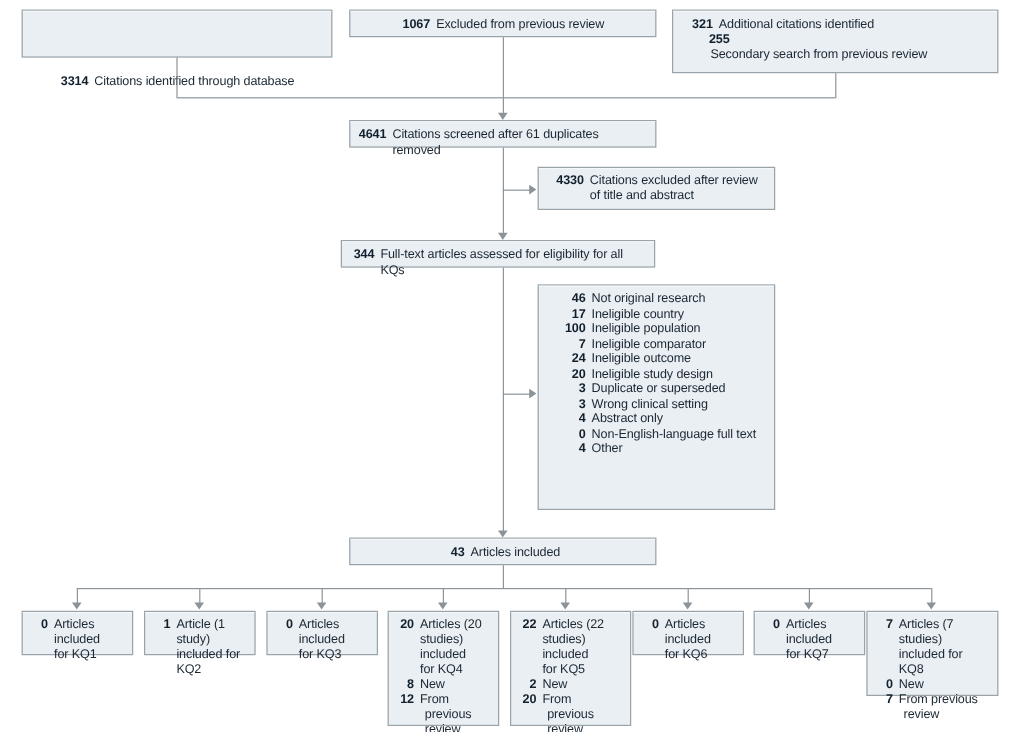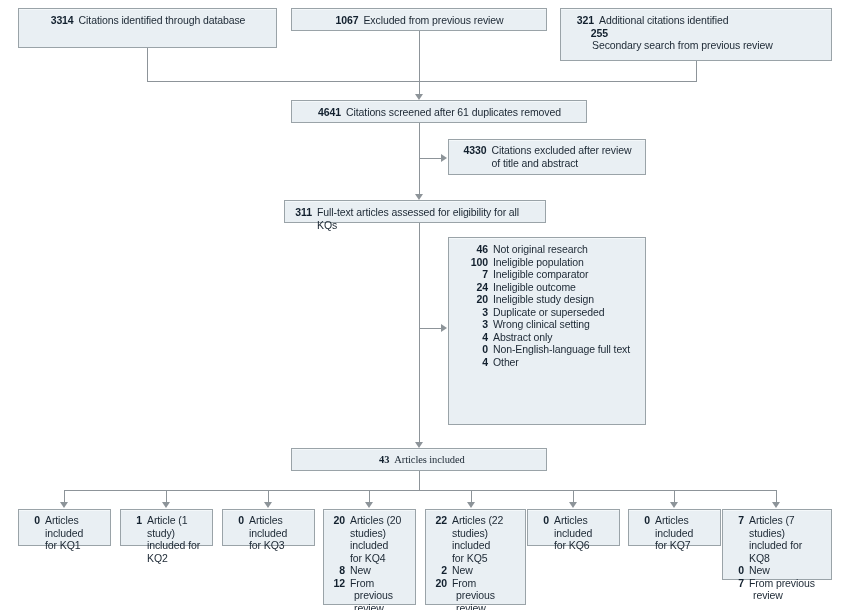--- a/index.html
+++ b/index.html
@@ -108,21 +108,21 @@
     border-bottom: 4px solid transparent;
     border-left: 6px solid #8d9499;
   }
 </style>
 </head>
 <body>
 
 <div id="diagram">
 
   <div class="box" style="left:18px; top:8px; width:259px; height:40px;">
-    <div class="box-inner rows-center" style="padding-top:5px;">
+    <div class="box-inner rows-center" style="padding-top:5px;margin-top:48px;">
       <div class="rows-block">
         <div class="row">
           <span class="num w-n4">3314</span>
           <span class="txt">Citations identified through database</span>
         </div>
       </div>
     </div>
   </div>
 
   <div class="box" style="left:291px; top:8px; width:256px; height:23px;">
@@ -147,21 +147,21 @@
     </div>
   </div>
 
   <div class="ln vl" style="left:147px; top:48px; height:33px;"></div>
   <div class="ln vl" style="left:419px; top:31px; height:50px;"></div>
   <div class="ln vl" style="left:696px; top:61px; height:20px;"></div>
   <div class="ln hl" style="left:147px; top:81px; width:550px;"></div>
   <div class="ln vl" style="left:419px; top:81px; height:14px;"></div>
   <div class="arrow-down" style="left:415px; top:94px;"></div>
 
-  <div class="box" style="left:291px; top:100px; width:296px; height:23px;">
+  <div class="box" style="left:291px; top:100px; width:256px; height:23px;">
     <div class="box-inner rows-center" style="padding-top:5px;">
       <div class="row">
         <span class="num w-n4">4641</span>
         <span class="txt">Citations screened after 61 duplicates removed</span>
       </div>
     </div>
   </div>
 
   <div class="ln vl" style="left:419px; top:123px; height:72px;"></div>
 
@@ -181,39 +181,43 @@
         </div>
       </div>
     </div>
   </div>
 
   <div class="arrow-down" style="left:415px; top:194px;"></div>
 
   <div class="box" style="left:284px; top:200px; width:262px; height:23px;">
     <div class="box-inner rows-center" style="padding-top:5px;">
       <div class="row">
-        <span class="num w-n3">311</span>
+        <span class="num w-n3">344</span>
         <span class="txt">Full-text articles assessed for eligibility for all KQs</span>
       </div>
     </div>
   </div>
 
   <div class="ln vl" style="left:419px; top:223px; height:220px;"></div>
 
   <div class="ln hl" style="left:419px; top:328px; width:24px;"></div>
   <div class="arrow-right" style="left:441px; top:324px;"></div>
 
   <div class="box" style="left:448px; top:237px; width:198px; height:188px;">
     <div class="box-inner" style="padding-top:5px; padding-left:8px;">
 
       <div class="row sub2">
         <span class="num w-n3">46</span>
         <span class="txt">Not original research</span>
       </div>
       <div class="row sub2">
+        <span class="num w-n3">17</span>
+        <span class="txt">Ineligible country</span>
+      </div>
+      <div class="row sub2">
         <span class="num w-n3">100</span>
         <span class="txt">Ineligible population</span>
       </div>
       <div class="row sub2">
         <span class="num w-n3">7</span>
         <span class="txt">Ineligible comparator</span>
       </div>
       <div class="row sub2">
         <span class="num w-n3">24</span>
         <span class="txt">Ineligible outcome</span>
@@ -240,21 +244,21 @@
       </div>
       <div class="row sub2">
         <span class="num w-n3">4</span>
         <span class="txt">Other</span>
       </div>
     </div>
   </div>
 
   <div class="arrow-down" style="left:415px; top:442px;"></div>
 
-  <div class="box" style="left:291px; top:448px; width:256px; height:23px;font-family:Liberation Serif, serif;">
+  <div class="box" style="left:291px; top:448px; width:256px; height:23px;">
     <div class="box-inner rows-center" style="padding-top:5px;">
       <div class="row">
         <span class="num w-n2">43</span>
         <span class="txt">Articles included</span>
       </div>
     </div>
   </div>
 
   <div class="ln vl" style="left:419px; top:471px; height:19px;"></div>
   <div class="ln hl" style="left:64px; top:490px; width:712px;"></div>

